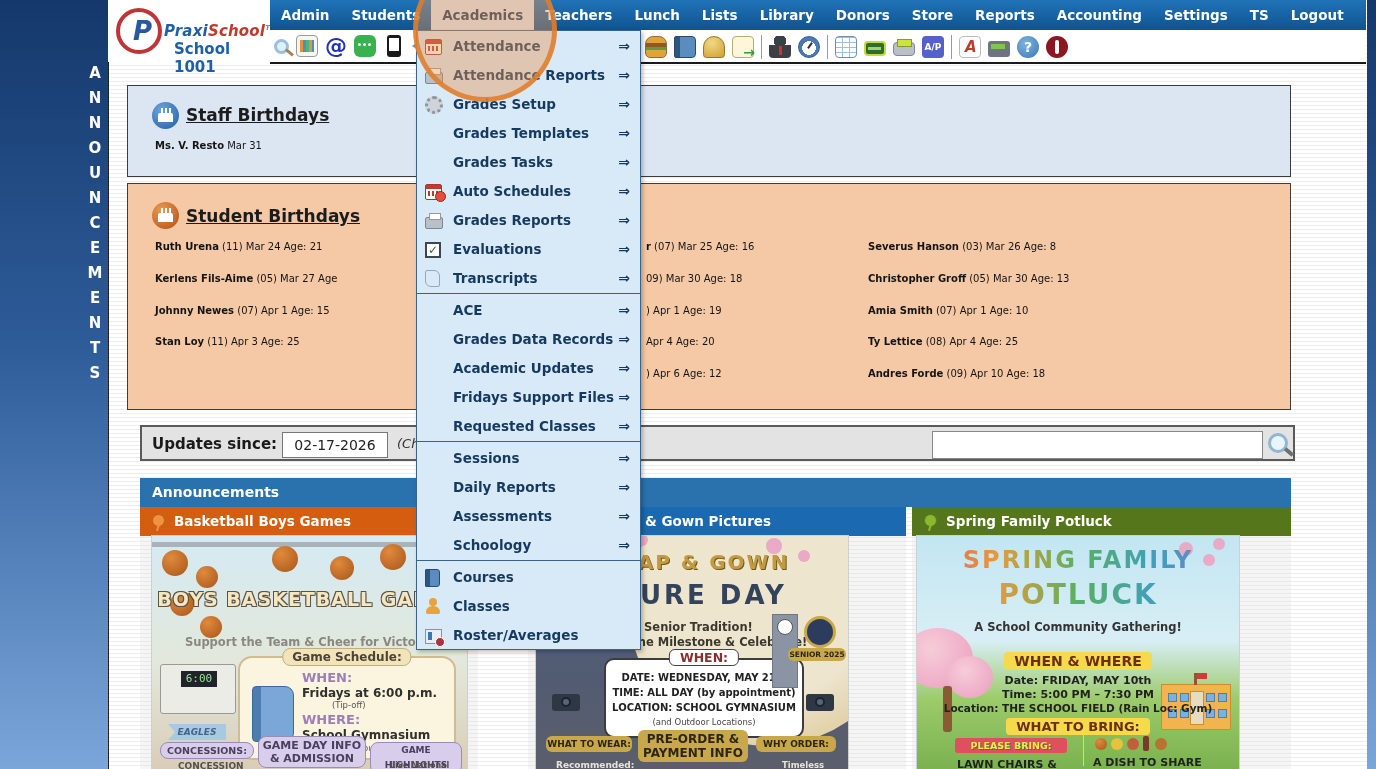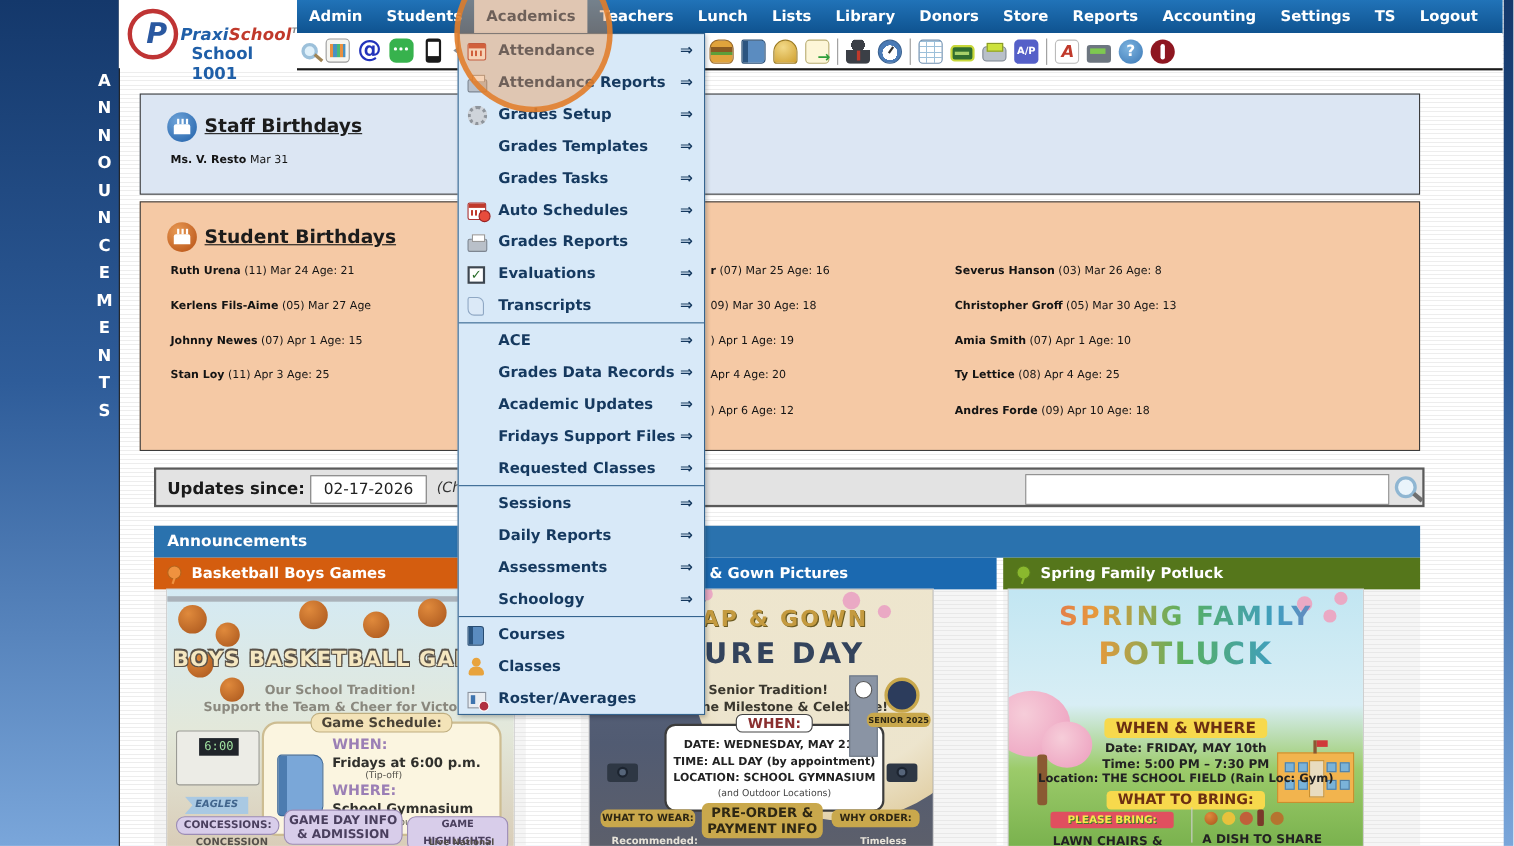--- a/index.html
+++ b/index.html
@@ -312,21 +312,20 @@
     <div class="abs p1-bar"></div>
     <span class="ball" style="left:10px;top:14px;width:26px;height:26px;"></span>
     <span class="ball" style="left:44px;top:30px;width:22px;height:22px;"></span>
     <span class="ball" style="left:18px;top:56px;width:24px;height:24px;"></span>
     <span class="ball" style="left:48px;top:80px;width:22px;height:22px;"></span>
     <span class="ball" style="left:120px;top:10px;width:26px;height:26px;"></span>
     <span class="ball" style="left:178px;top:20px;width:24px;height:24px;"></span>
     <span class="ball" style="left:228px;top:8px;width:26px;height:26px;"></span>
     <span class="ball" style="left:282px;top:22px;width:24px;height:24px;"></span>
     <div class="abs p1-title">BOYS BASKETBALL GAMES</div>
-    <div class="abs p1-sub" style="top:84px;">Our School Tradition!</div>
     <div class="abs p1-sub" style="top:99px;">Support the Team &amp; Cheer for Victory!</div>
     <div class="abs sched">
       <span class="abs sched-t">Game Schedule:</span>
       <span class="abs sched-book"></span>
       <span class="abs plab" style="left:62px;top:12px;">WHEN:</span>
       <span class="abs pval" style="left:62px;top:28px;">Fridays at 6:00 p.m.</span>
       <span class="abs pnote" style="left:92px;top:42px;">(Tip-off)</span>
       <span class="abs plab" style="left:62px;top:54px;">WHERE:</span>
       <span class="abs pval" style="left:62px;top:70px;">School Gymnasium</span>
       <span class="abs pnote" style="left:86px;top:85px;">(Home Court)</span>
@@ -393,20 +392,21 @@
       <i style="left:6px;top:24px;"></i>
         <i style="left:18px;top:24px;"></i>
         <i style="left:44px;top:24px;"></i>
         <i style="left:56px;top:24px;"></i>
       <span style="position:absolute;left:28px;top:6px;width:12px;height:32px;background:#e8dcc0;border:1px solid #c98f2e;"></span>
       <span style="position:absolute;left:32px;top:-12px;width:3px;height:12px;background:#8a5a32;"></span>
       <span style="position:absolute;left:35px;top:-12px;width:10px;height:6px;background:#d03a3a;"></span>
     </div>
     <div class="abs p3-t" style="top:10px;font-size:24px;">SPRING FAMILY</div>
     <div class="abs p3-t" style="top:42px;font-size:28px;">POTLUCK</div>
+    <div class="abs p3-sub" style="top:84px;">A School Community Gathering!</div>
     <div class="abs" style="top:115px;width:100%;text-align:center;"><span class="hl" style="font-size:14px;">WHEN &amp; WHERE</span></div>
     <div class="abs p3-line" style="top:138px;">Date: FRIDAY, MAY 10th</div>
     <div class="abs p3-line" style="top:152px;">Time: 5:00 PM – 7:30 PM</div>
     <div class="abs p3-line" style="top:166px;font-size:10.5px;">Location: THE SCHOOL FIELD (Rain Loc: Gym)</div>
     <div class="abs" style="top:180px;width:100%;text-align:center;"><span class="hl" style="font-size:13px;">WHAT TO BRING:</span></div>
     <div class="abs ribbon" style="left:38px;top:202px;width:112px;height:15px;font-size:9.5px;line-height:15px;">PLEASE BRING:</div>
     <span class="abs" style="left:166px;top:198px;width:1px;height:32px;background:#cfcfcf;"></span>
     <span class="ball" style="left:178px;top:202px;width:12px;height:12px;"></span>
     <span class="abs" style="left:194px;top:202px;width:12px;height:12px;border-radius:50%;background:#e8c23c;"></span>
     <span class="abs" style="left:210px;top:202px;width:12px;height:12px;border-radius:50%;background:#c0603a;"></span>

